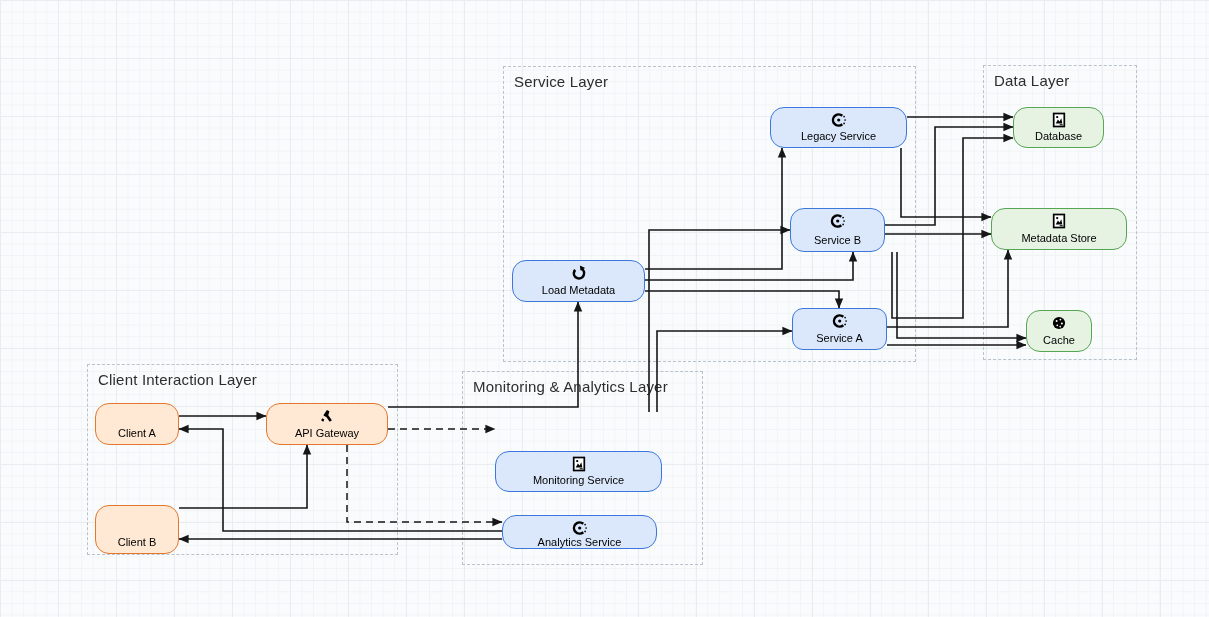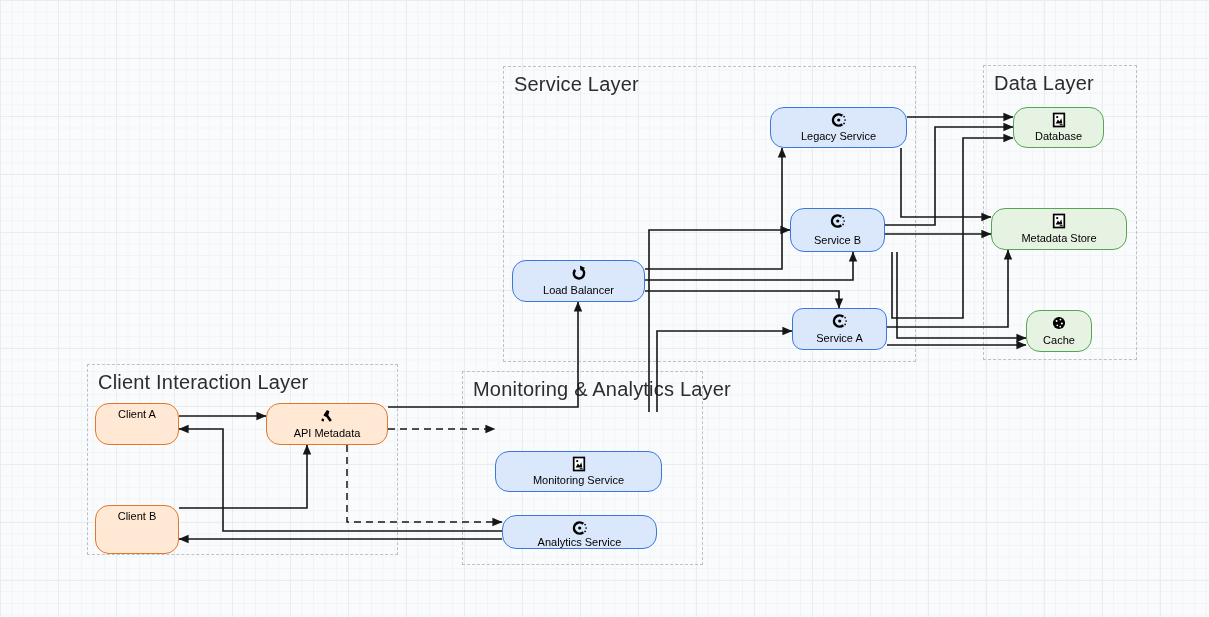--- a/index.html
+++ b/index.html
@@ -12,32 +12,32 @@
       linear-gradient(90deg, #e8edf0 1px, transparent 1px),
       linear-gradient(#f1f4f6 1px, transparent 1px),
       linear-gradient(90deg, #f1f4f6 1px, transparent 1px);
     background-size:58px 58px,58px 58px,11.6px 11.6px,11.6px 11.6px;
   }
   .layer{
     position:absolute;border:1.6px dashed #b7c2cb;background:transparent;
     box-sizing:border-box;
   }
   .layer-label{
-    position:absolute;left:10px;top:6px;font-size:20px;color:#2d2d2d;
+    position:absolute;left:10px;top:6px;font-size:15px;color:#2d2d2d;
     white-space:nowrap;letter-spacing:.2px;
   }
   .edges{position:absolute;left:0;top:0;pointer-events:none;}
   .edge{fill:none;stroke:#161616;stroke-width:1.6px;pointer-events:stroke;}
   .edge.dashed{stroke-dasharray:7 5;stroke-width:1.5px;}
   .node{
     position:absolute;box-sizing:border-box;border:1.4px solid #888;
     border-radius:14px;display:flex;flex-direction:column;align-items:center;
     justify-content:space-between;padding:4px 2px 5px 2px;
   }
-  .node.center{justify-content:flex-start;}
+  .node.center{justify-content:flex-end;}
   .node-label{font-size:11px;color:#000;white-space:nowrap;line-height:12px;}
   .node-icon{height:16px;display:block;line-height:0;}
 </style>
 </head>
 <body>
 
 <div class="canvas" id="canvas">
     <div class="layer" style="left: 87px; top: 364px; width: 311px; height: 191px;">
       <span class="layer-label">Client Interaction Layer</span>
     </div>
@@ -83,21 +83,21 @@
     <div class="node center" style="left: 95px; top: 505px; width: 84px; height: 49px; background: rgb(255, 233, 212); border-color: rgb(226, 119, 46);">
       <span class="node-label">Client B</span>
     </div>
     <div class="node" style="left: 266px; top: 403px; width: 122px; height: 42px; background: rgb(255, 233, 212); border-color: rgb(226, 119, 46);">
       <span class="node-icon"><svg viewBox="0 0 16 16" width="16" height="16">
           <g fill="#000">
             <path d="M4.4,7.2 L7.9,1.9 L10.4,3.3 L9.3,7.3 L12.9,12.3 L10.7,13.7 L7.3,8.9 L5.7,8.3 z"></path>
             <path d="M3.1,10.3 L5.3,11.5 L4.3,13.8 L2.3,12.5 z"></path>
           </g>
         </svg></span>
-      <span class="node-label">API Metadata</span>
+      <span class="node-label">API Gateway</span>
     </div>
     <div class="node" style="left: 495px; top: 412px; width: 167px; height: 41px; background: rgb(219, 232, 252); border-color: rgb(60, 120, 220); margin-top: 39px;">
       <span class="node-icon"><svg viewBox="0 0 16 16" width="16" height="16">
           <rect x="2.7" y="1.5" width="10.6" height="13" fill="#fff" stroke="#000" stroke-width="1.7"></rect>
           <circle cx="6.2" cy="5.1" r="1.15" fill="#000"></circle>
           <path d="M4.7,11.6 L6.9,7.4 L8.6,9.4 L10.3,6.2 L11.3,11.6 z" fill="#000"></path>
           <rect x="8.7" y="12.2" width="3" height="1.1" fill="#000"></rect>
         </svg></span>
       <span class="node-label">Monitoring Service</span>
     </div>
@@ -109,21 +109,21 @@
           <circle cx="14.1" cy="8" r="0.85" fill="#000"></circle>
           <circle cx="13.1" cy="11.4" r="0.85" fill="#000"></circle>
         </svg></span>
       <span class="node-label">Analytics Service</span>
     </div>
     <div class="node" style="left: 512px; top: 260px; width: 133px; height: 42px; background: rgb(219, 232, 252); border-color: rgb(60, 120, 220);">
       <span class="node-icon"><svg viewBox="0 0 16 16" width="16" height="16">
           <circle cx="8" cy="8.3" r="5.1" fill="none" stroke="#000" stroke-width="2.6" stroke-dasharray="25 7" transform="rotate(-65 8 8.3)"></circle>
           <path d="M8.9,0.4 L14.2,2.9 L9.4,5.6 z" fill="#000"></path>
         </svg></span>
-      <span class="node-label">Load Balancer</span>
+      <span class="node-label">Load Metadata</span>
     </div>
     <div class="node" style="left: 770px; top: 107px; width: 137px; height: 41px; background: rgb(219, 232, 252); border-color: rgb(60, 120, 220);">
       <span class="node-icon"><svg viewBox="0 0 16 16" width="16" height="16">
           <path d="M11.3,3.8 A5.6,5.6 0 1 0 11.3,12.2" fill="none" stroke="#000" stroke-width="2.5"></path>
           <circle cx="7.7" cy="8" r="1.6" fill="#000"></circle>
           <circle cx="13.1" cy="4.6" r="0.85" fill="#000"></circle>
           <circle cx="14.1" cy="8" r="0.85" fill="#000"></circle>
           <circle cx="13.1" cy="11.4" r="0.85" fill="#000"></circle>
         </svg></span>
       <span class="node-label">Legacy Service</span>

